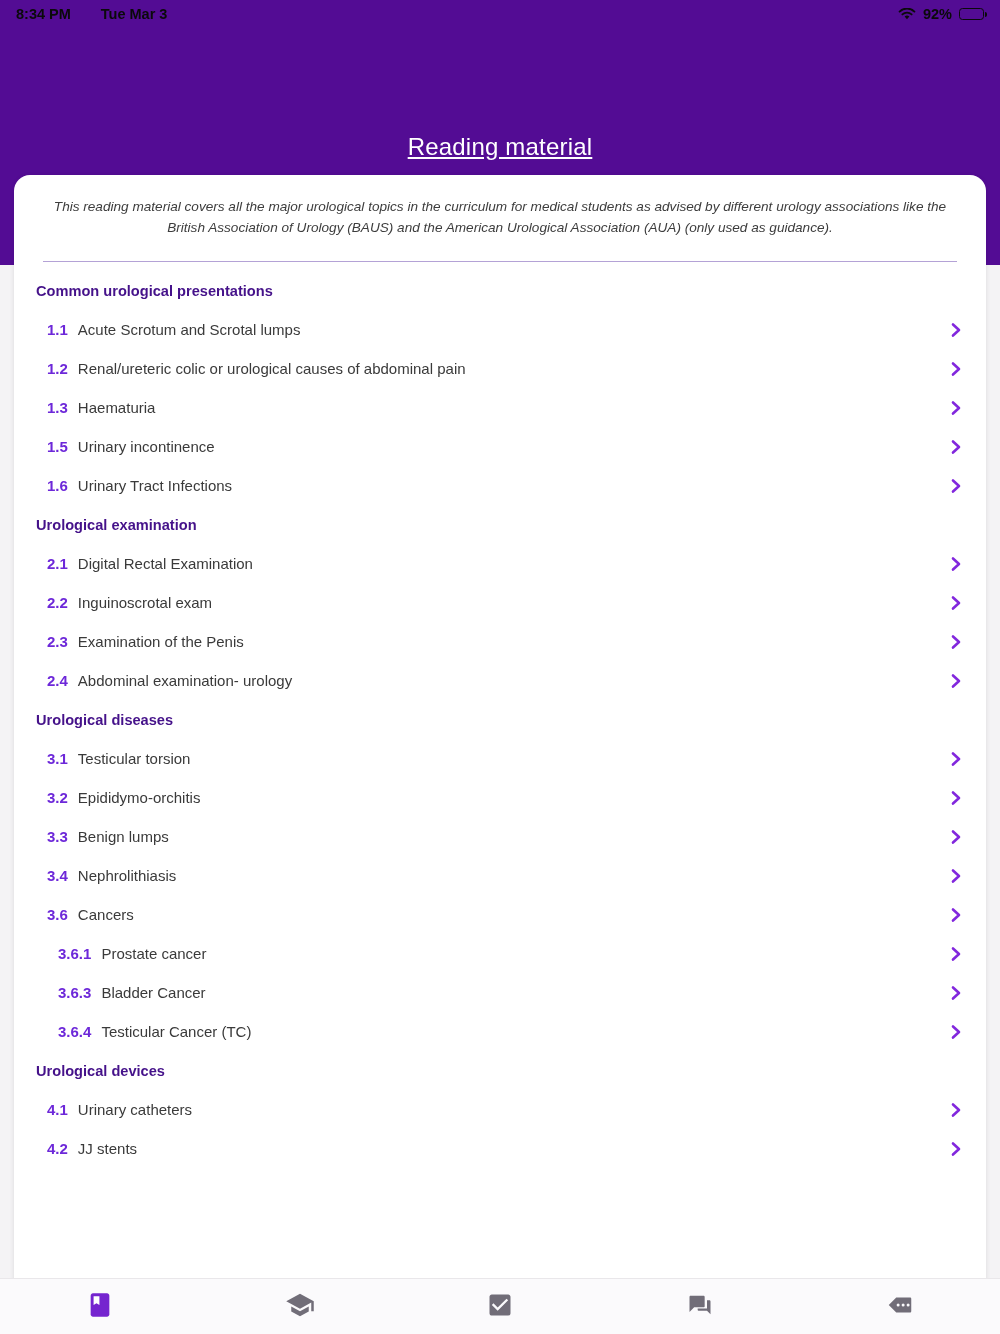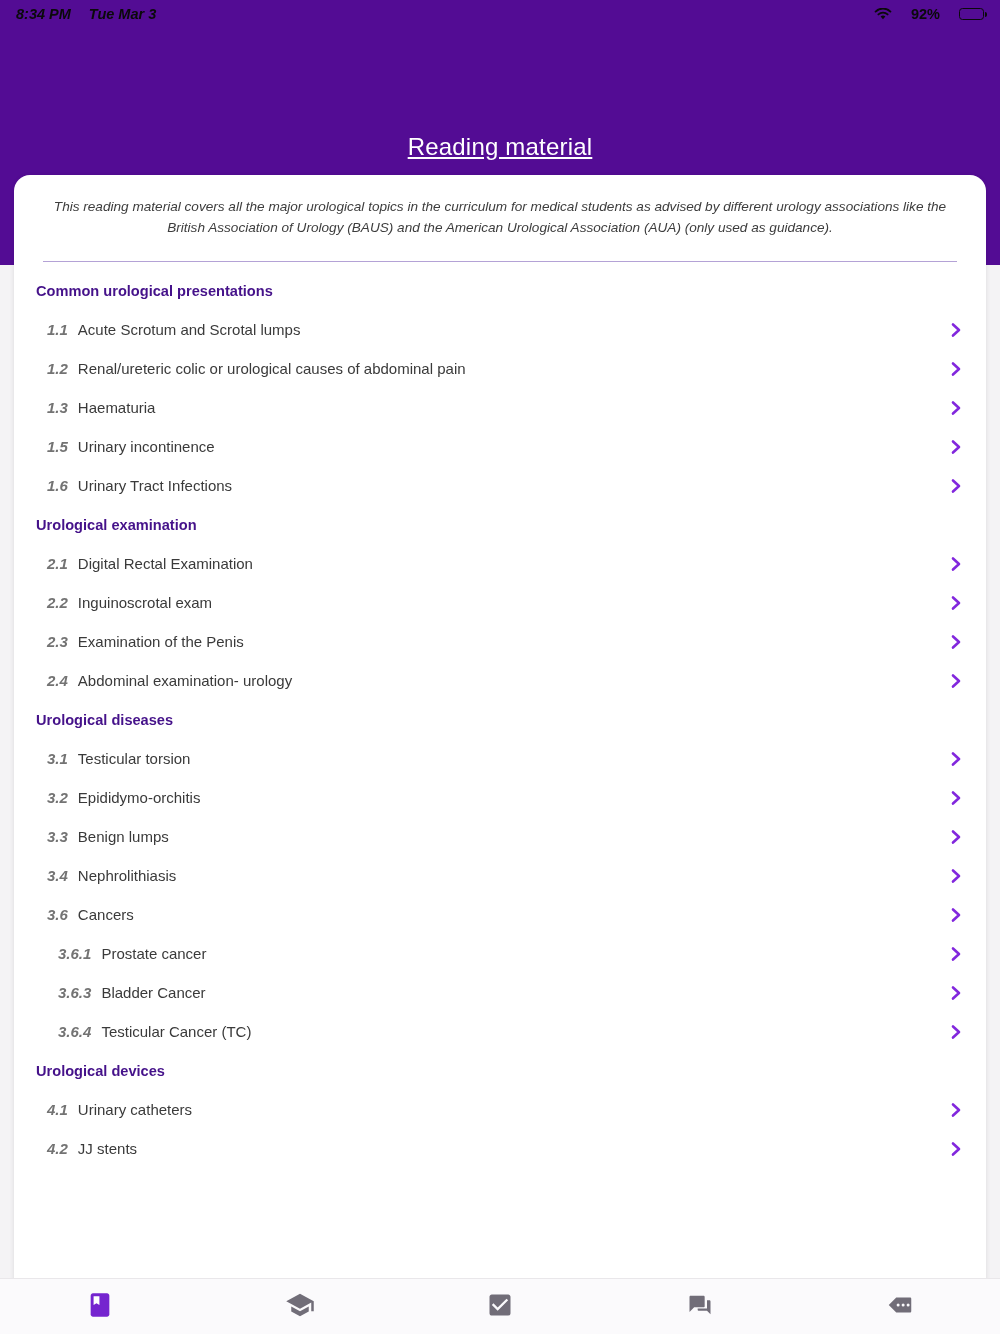--- a/index.html
+++ b/index.html
@@ -15,22 +15,22 @@
     position:absolute; top:0; left:0; right:0; height:265px;
     background:#530c94; z-index:0;
   }
   
   .status-bar {
     position:absolute; top:0; left:0; right:0; height:28px;
     display:flex; align-items:center; justify-content:space-between;
     padding:0 16px; color:#0a0a0a; font-size:14.5px; font-weight:700;
     z-index:3;
   }
-  .status-left { display:flex; gap:18px;font-style:italic; }
-  .status-right { display:flex; align-items:center; gap:19px; }
+  .status-left { display:flex; gap:30px; }
+  .status-right { display:flex; align-items:center; gap:7px; }
   .wifi-svg { display:block; }
   .battery {
     position:relative; width:25px; height:12px;
     border:1.4px solid #0a0a0a; border-radius:3.5px; padding:1px;
   }
   .battery .level { height:100%; width:88%; background:#0a0a0a; border-radius:1.5px; }
   .battery::after {
     content:""; position:absolute; right:-4px; top:3px;
     width:2.5px; height:5px; background:#0a0a0a; border-radius:0 2px 2px 0;
   }
@@ -60,21 +60,21 @@
   .section-header {
     height:39px; display:flex; align-items:center;
     color:#45128a; font-weight:700; font-size:14.6px;
     padding-left:6px;
   }
   .row {
     height:39px; display:flex; align-items:center;
     padding-left:17px; padding-right:6px; cursor:pointer;
   }
   .row.indent { padding-left:28px; }
-  .row .num { font-weight:700; font-size:15px; color:#737373; margin-right:10px; white-space:nowrap;font-style:italic; }
+  .row .num { font-weight:700; font-size:15px; color:#6d28d9; margin-right:10px; white-space:nowrap; }
   .row .label { font-size:15px; color:#3a3a3a; }
   .row .chevron { margin-left:auto; display:flex; align-items:center; }
   
   .tab-bar {
     position:absolute; left:0; right:0; bottom:0; height:56px;
     background:#fbfafc; border-top:1px solid #e9e7ea;
     display:flex; z-index:2;
   }
   .tab { flex:1; display:flex; align-items:center; justify-content:center; cursor:pointer; }
 </style>

